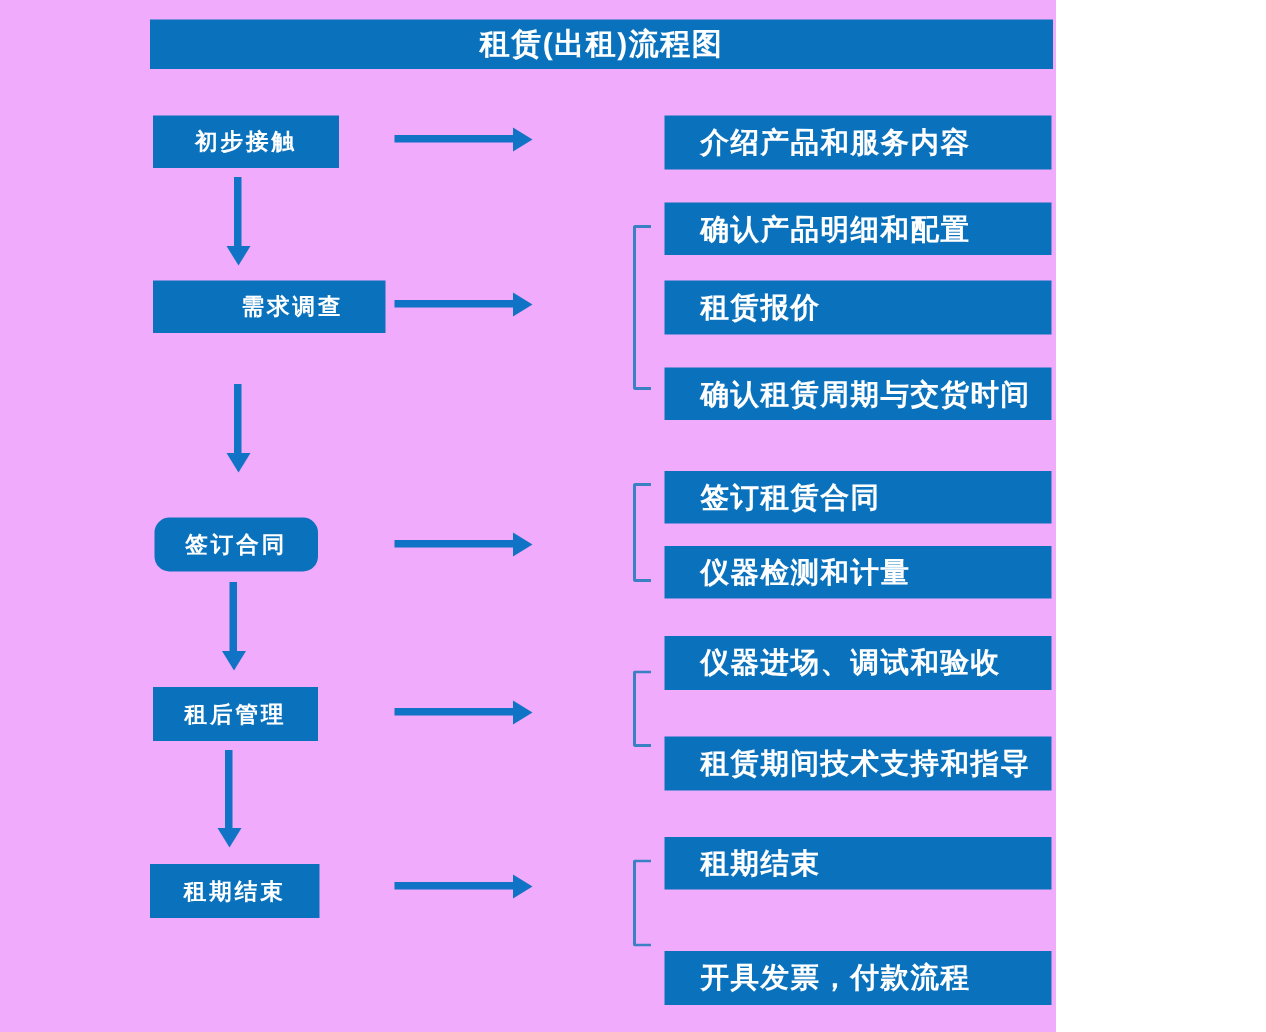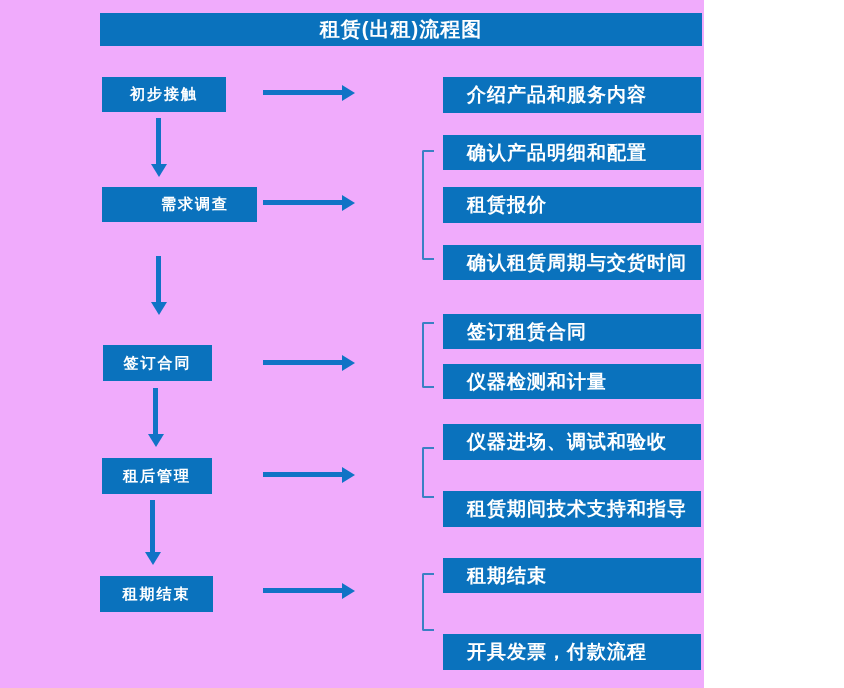--- a/index.html
+++ b/index.html
@@ -105,21 +105,21 @@
 </style>
 </head>
 <body>
 
 <div class="canvas">
 
   <div class="banner">租赁(出租)流程图</div>
 
   <div class="step" style="left:102px; top:77px;  width:124px; height:35px;">初步接触</div>
   <div class="step" style="left:102px; top:187px; width:124px; height:35px;padding-left:31px;">需求调查</div>
-  <div class="step" style="left:103px; top:345px; width:109px; height:36px;">签订合同</div>
+  <div class="step" style="left:103px; top:345px; width:109px; height:36px;border-radius:10px;">签订合同</div>
   <div class="step" style="left:102px; top:458px; width:110px; height:36px;">租后管理</div>
   <div class="step" style="left:100px; top:576px; width:113px; height:36px;text-align:right;">租期结束</div>
 
   <div class="varrow" style="left:156px; top:118px; height:46px;"></div>
   <div class="varrow" style="left:156px; top:256px; height:46px;"></div>
   <div class="varrow" style="left:153px; top:388px; height:46px;"></div>
   <div class="varrow" style="left:150px; top:500px; height:52px;"></div>
 
   <div class="harrow" style="left:263px; top:90px;  width:79px;"></div>
   <div class="harrow" style="left:263px; top:200px; width:79px;"></div>

